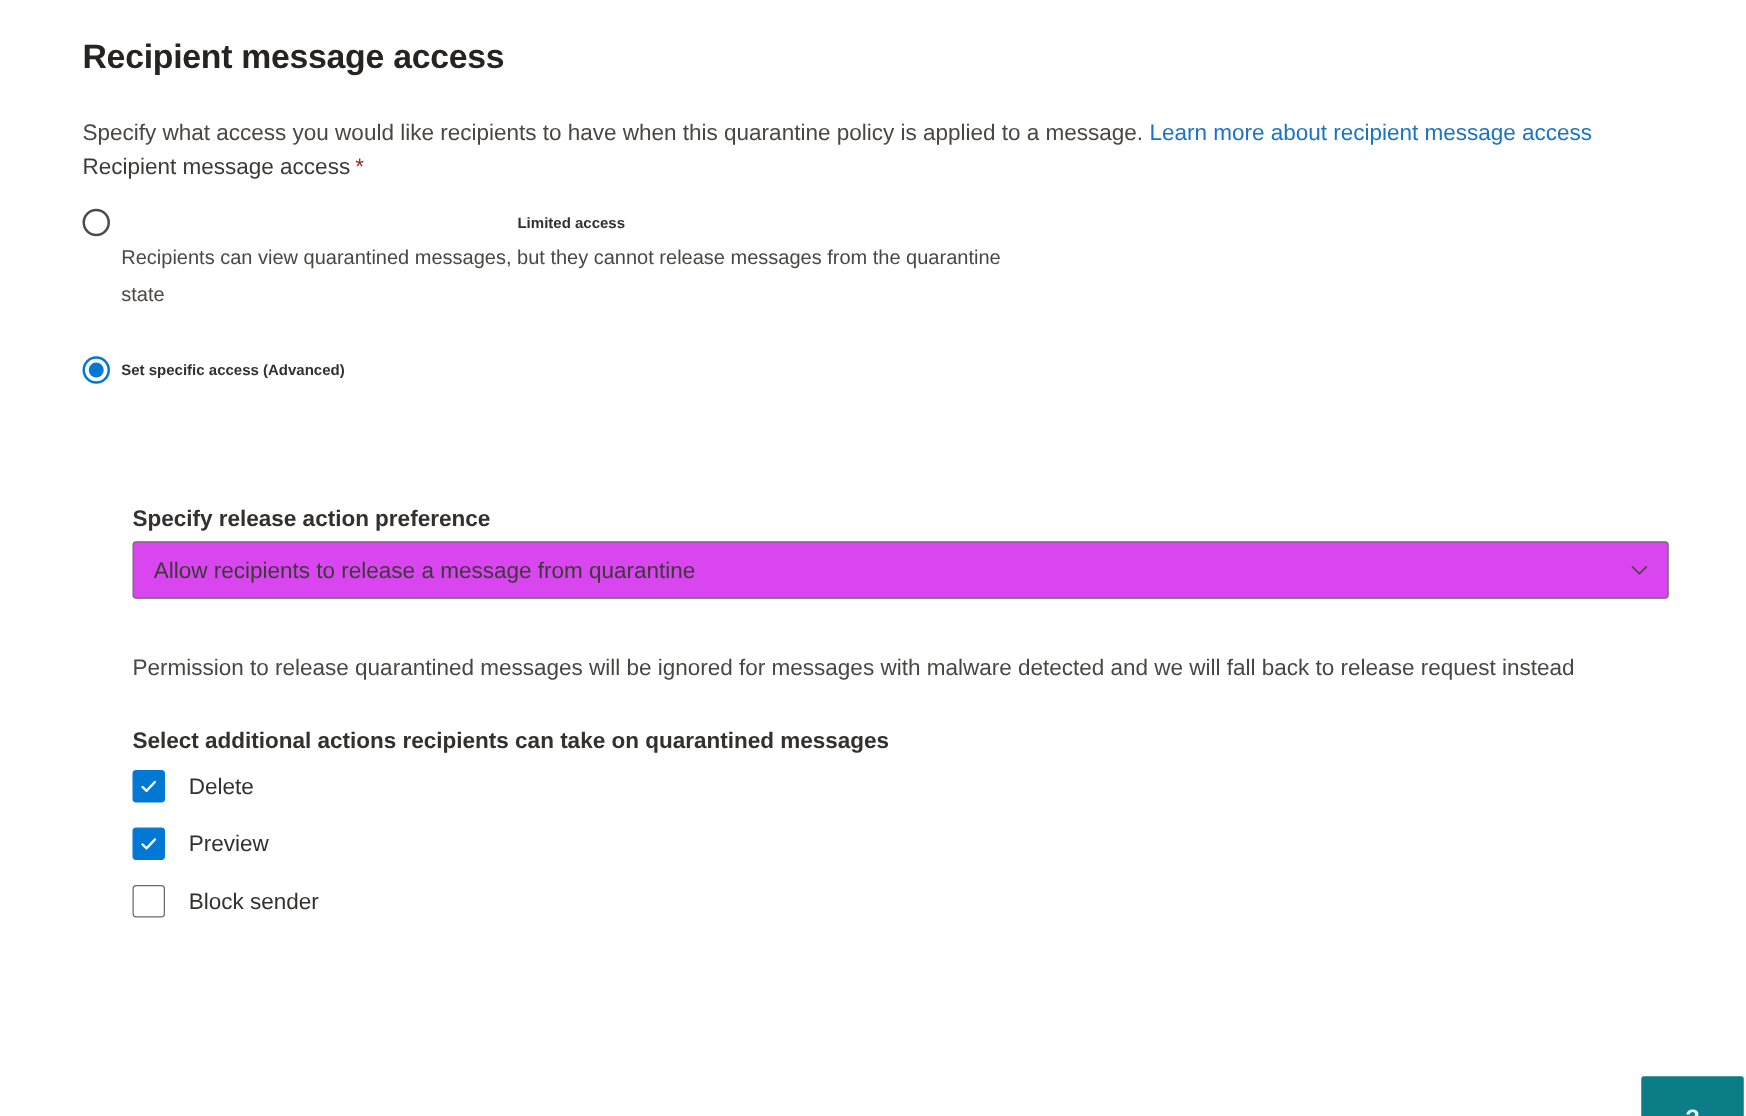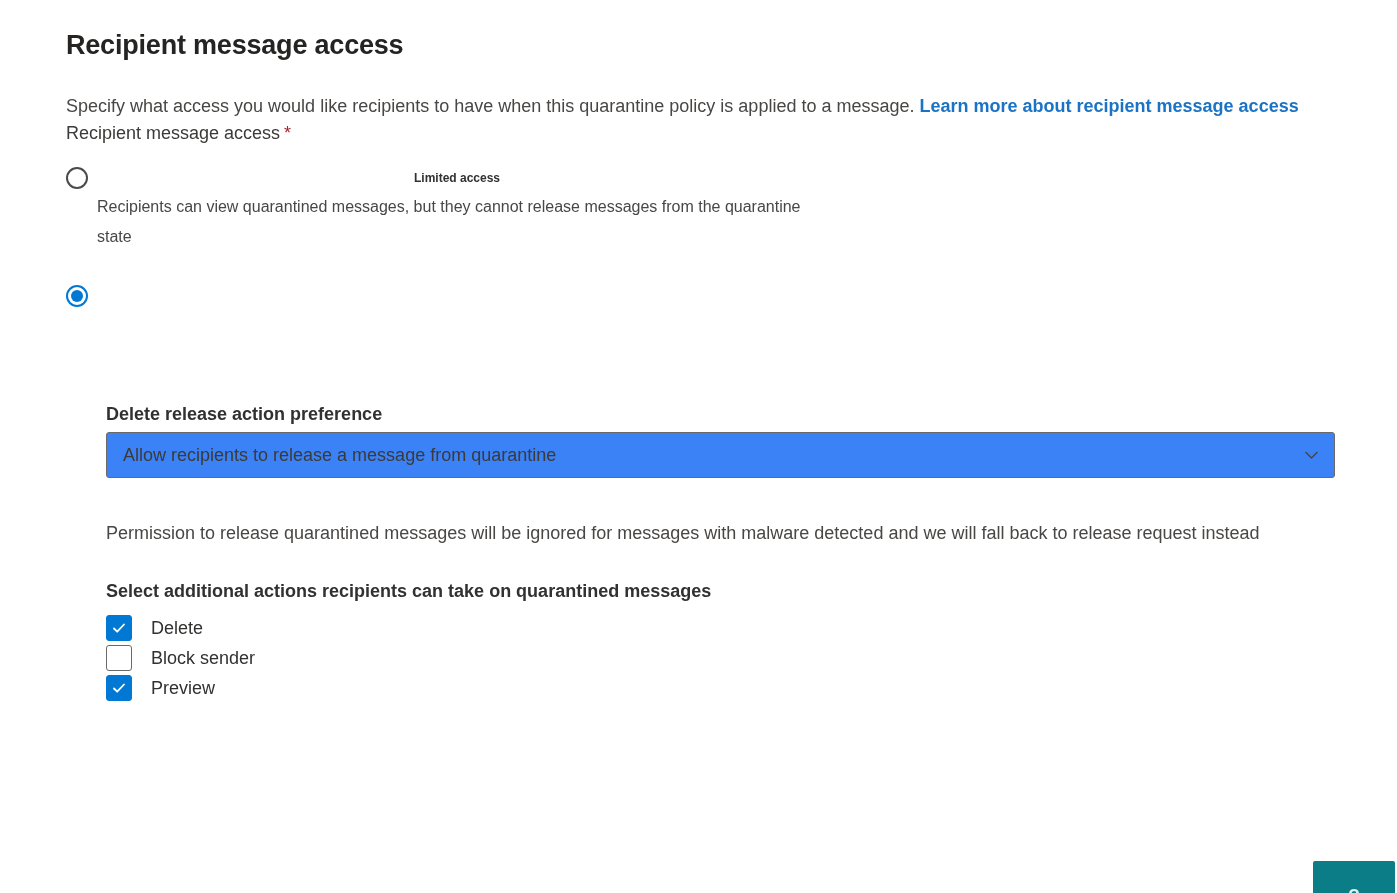--- a/index.html
+++ b/index.html
@@ -14,21 +14,21 @@
   .page { position: absolute; left: 66px; top: 28px; width: 1270px; }
 
   h1.page-title {
     margin: 0; font-size: 27px; line-height: 34px;
     font-weight: 700; color: #252423; letter-spacing: -0.2px;
   }
   .intro {
     margin: 30px 0 0; font-size: 18px; line-height: 29px;
     color: var(--text-soft, #494745);
   }
-  .intro a { color: var(--link, #1a73c4); text-decoration: none; cursor: pointer; font-weight: bold; }
+  .intro a { color: var(--link, #1a73c4); text-decoration: none; cursor: pointer; }
 
   .group-label {
     font-size: 18px; line-height: 24px; color: #3b3a39;
   }
   .req { color: var(--asterisk, #a4262c); margin-left: 4px; }
 
   .radio-option { margin-top: 21px; display: flex; gap: 9px; cursor: pointer; }
   .radio-option + .radio-option { margin-top: 32px; }
   .radio {
     width: 18px; height: 18px; flex: none; margin-top: 1px;
@@ -47,27 +47,27 @@
     color: var(--text-soft, #494745); max-width: 720px;
   }
 
   .advanced { margin-left: 40px; margin-top: 95px; width: 1229px; }
   .adv-label { font-weight: 700; font-size: 18px; line-height: 24px; color: var(--text, #323130); }
   .dropdown {
     margin-top: 6px; height: 44px; box-sizing: content-box;
     border: 1px solid var(--border, #6b6a69); border-radius: 3px;
     display: flex; align-items: center; justify-content: space-between;
     padding: 0 14px 0 16px; font-size: 18px; color: #3b3a39;
-    background: #3b82f6; cursor: pointer;
+    background: #d946ef; cursor: pointer;
   }
   .chevron { display: flex; align-items: center; }
   .note { margin: 40px 0 0; font-size: 18px; line-height: 30px; color: var(--text-soft, #494745); }
   .adv-label.actions { margin-top: 31px; }
 
-  .checkbox-rows { margin-top: 12px; display: flex; flex-direction: column; gap: 4px; }
+  .checkbox-rows { margin-top: 12px; display: flex; flex-direction: column; gap: 20px; }
   .checkbox-row { display: flex; align-items: center; gap: 19px; height: 26px; cursor: pointer; }
   .checkbox {
     width: 24px; height: 24px; flex: none;
     border: 1px solid #6b6a69; border-radius: 3px; background: #fff;
     display: flex; align-items: center; justify-content: center;
   }
   .checkbox.checked { background: var(--accent, #0078d4); border-color: var(--accent, #0078d4); }
   .checkbox svg { display: none; }
   .checkbox.checked svg { display: block; }
   .checkbox-label { font-size: 18px; color: var(--text, #323130); }
@@ -102,26 +102,27 @@
       <div class="radio-label">Limited access</div>
       <div class="radio-desc">Recipients can view quarantined messages, but they cannot release messages from the quarantine state</div>
     </div>
   </div>
 
   <div class="radio-option">
     <span class="radio checked">
       <span class="radio-dot"></span>
     </span>
     <div class="radio-text">
+      <div class="radio-label">Set specific access (Advanced)</div>
     </div>
   </div>
 
   <div class="advanced">
 
-    <div class="adv-label">Delete release action preference</div>
+    <div class="adv-label">Specify release action preference</div>
 
     <div class="dropdown">
       <span>Allow recipients to release a message from quarantine</span>
       <span class="chevron">
         <svg width="17" height="17" viewBox="0 0 17 17" aria-hidden="true">
           <path d="M3 5.5l5.5 5.5L14 5.5" stroke="#484644" stroke-width="1.4" fill="none" stroke-linecap="round" stroke-linejoin="round"></path>
         </svg>
       </span>
     </div>
 
@@ -134,33 +135,33 @@
       <div class="checkbox-row">
         <span class="checkbox checked">
           <svg width="16" height="16" viewBox="0 0 16 16" aria-hidden="true">
             <path d="M3 8.5l3.2 3.2L13 4.5" stroke="#ffffff" stroke-width="1.8" fill="none" stroke-linecap="round" stroke-linejoin="round"></path>
           </svg>
         </span>
         <span class="checkbox-label">Delete</span>
       </div>
 
       <div class="checkbox-row">
-        <span class="checkbox">
-          
-        </span>
-        <span class="checkbox-label">Block sender</span>
-      </div>
-
-      <div class="checkbox-row">
         <span class="checkbox checked">
           <svg width="16" height="16" viewBox="0 0 16 16" aria-hidden="true">
             <path d="M3 8.5l3.2 3.2L13 4.5" stroke="#ffffff" stroke-width="1.8" fill="none" stroke-linecap="round" stroke-linejoin="round"></path>
           </svg>
         </span>
         <span class="checkbox-label">Preview</span>
+      </div>
+
+      <div class="checkbox-row">
+        <span class="checkbox">
+          
+        </span>
+        <span class="checkbox-label">Block sender</span>
       </div>
 
     </div>
   </div>
 </div>
 
 <div class="help-button">
   <span class="help-glyph">?</span>
 </div>
 

